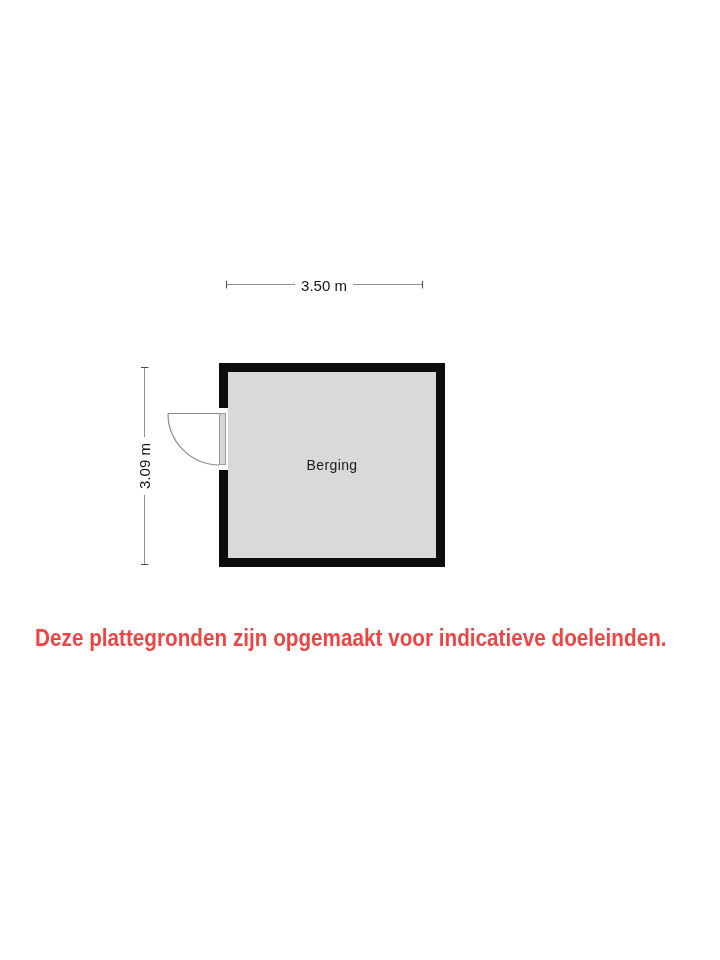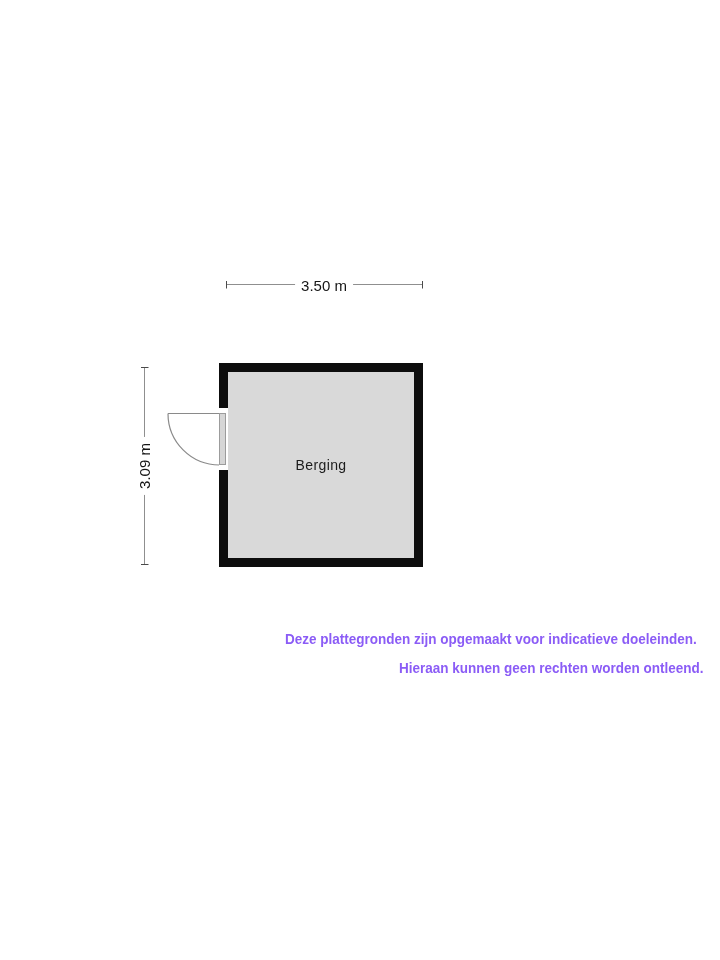--- a/index.html
+++ b/index.html
@@ -17,21 +17,21 @@
   }
   svg.overlay {
     position: absolute;
     left: 0; top: 0;
     width: 720px; height: 960px;
   }
   .room {
     position: absolute;
     left: 219px;
     top: 363px;
-    width: 204px;
+    width: 226px;
     height: 204px;
     box-sizing: border-box;
     border: 9px solid #0d0d0d;
     background: #d9d9d9;
     display: flex;
     align-items: center;
     justify-content: center;
   }
   .room-label {
     font-size: 14px;
@@ -73,25 +73,25 @@
   .dim-label.vertical {
     left: 144px;
     top: 466px;
     transform: translate(-50%, -50%) rotate(-90deg);
   }
   .disclaimer {
     position: absolute;
     left: 0;
     right: 0;
     top: 624px;
-    text-align: right;
+    text-align: left;
     font-weight: bold;
-    font-size: 15px;
+    font-size: 23px;
     line-height: 29px;
-    color: #8b5cf6;
+    color: #ef4444;
   }
   .disclaimer-line span {
     display: inline-block;
     transform: scaleX(0.9);
     transform-origin: 50% 50%;
     white-space: nowrap;
   }
 </style>
 </head>
 <body>
@@ -119,18 +119,15 @@
   <div class="door-opening"></div>
   <div class="door-jamb"></div>
 
   <div class="dim-label horizontal">3.50 m</div>
   <div class="dim-label vertical">3.09 m</div>
 
   <div class="disclaimer">
     <div class="disclaimer-line">
       <span>Deze plattegronden zijn opgemaakt voor indicatieve doeleinden.</span>
     </div>
-    <div class="disclaimer-line">
-      <span>Hieraan kunnen geen rechten worden ontleend.</span>
-    </div>
   </div>
 
 </div>
 
 </body></html>

